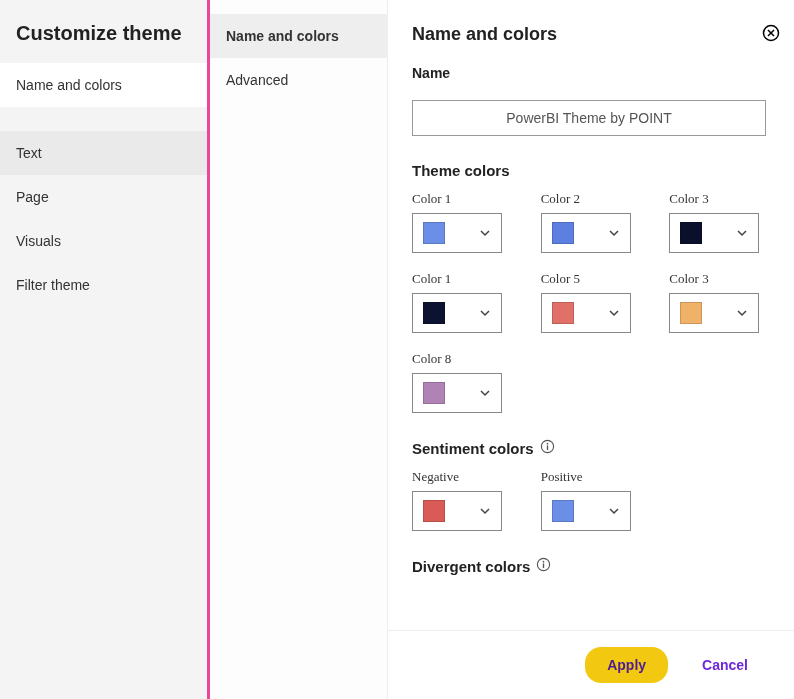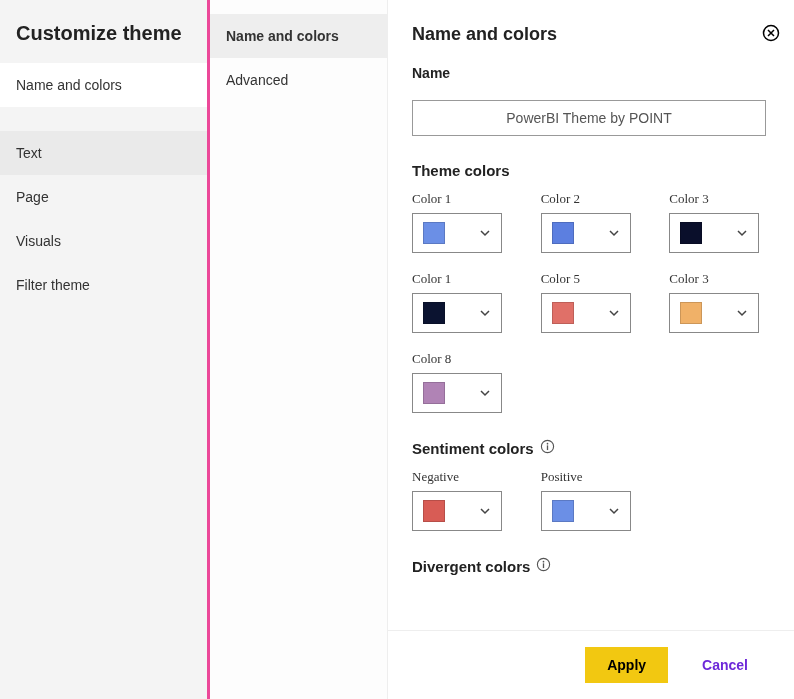--- a/index.html
+++ b/index.html
@@ -169,21 +169,22 @@
   .btn {
     padding: 10px 22px;
     font-size: 14px;
     cursor: pointer;
     border: none;
     background: transparent;
     font-weight: 600;
   }
   .btn-primary {
     background: #f2c811;
-    color: #000000;
+    color: #4c1d95;
+    border-radius: 16px;
   }
   .btn-secondary {
     color: #6d28d9;
   }
   .main-scroll {
     height: calc(100% - 70px);
     overflow-y: auto;
     padding-right: 4px;
   }
 </style>

